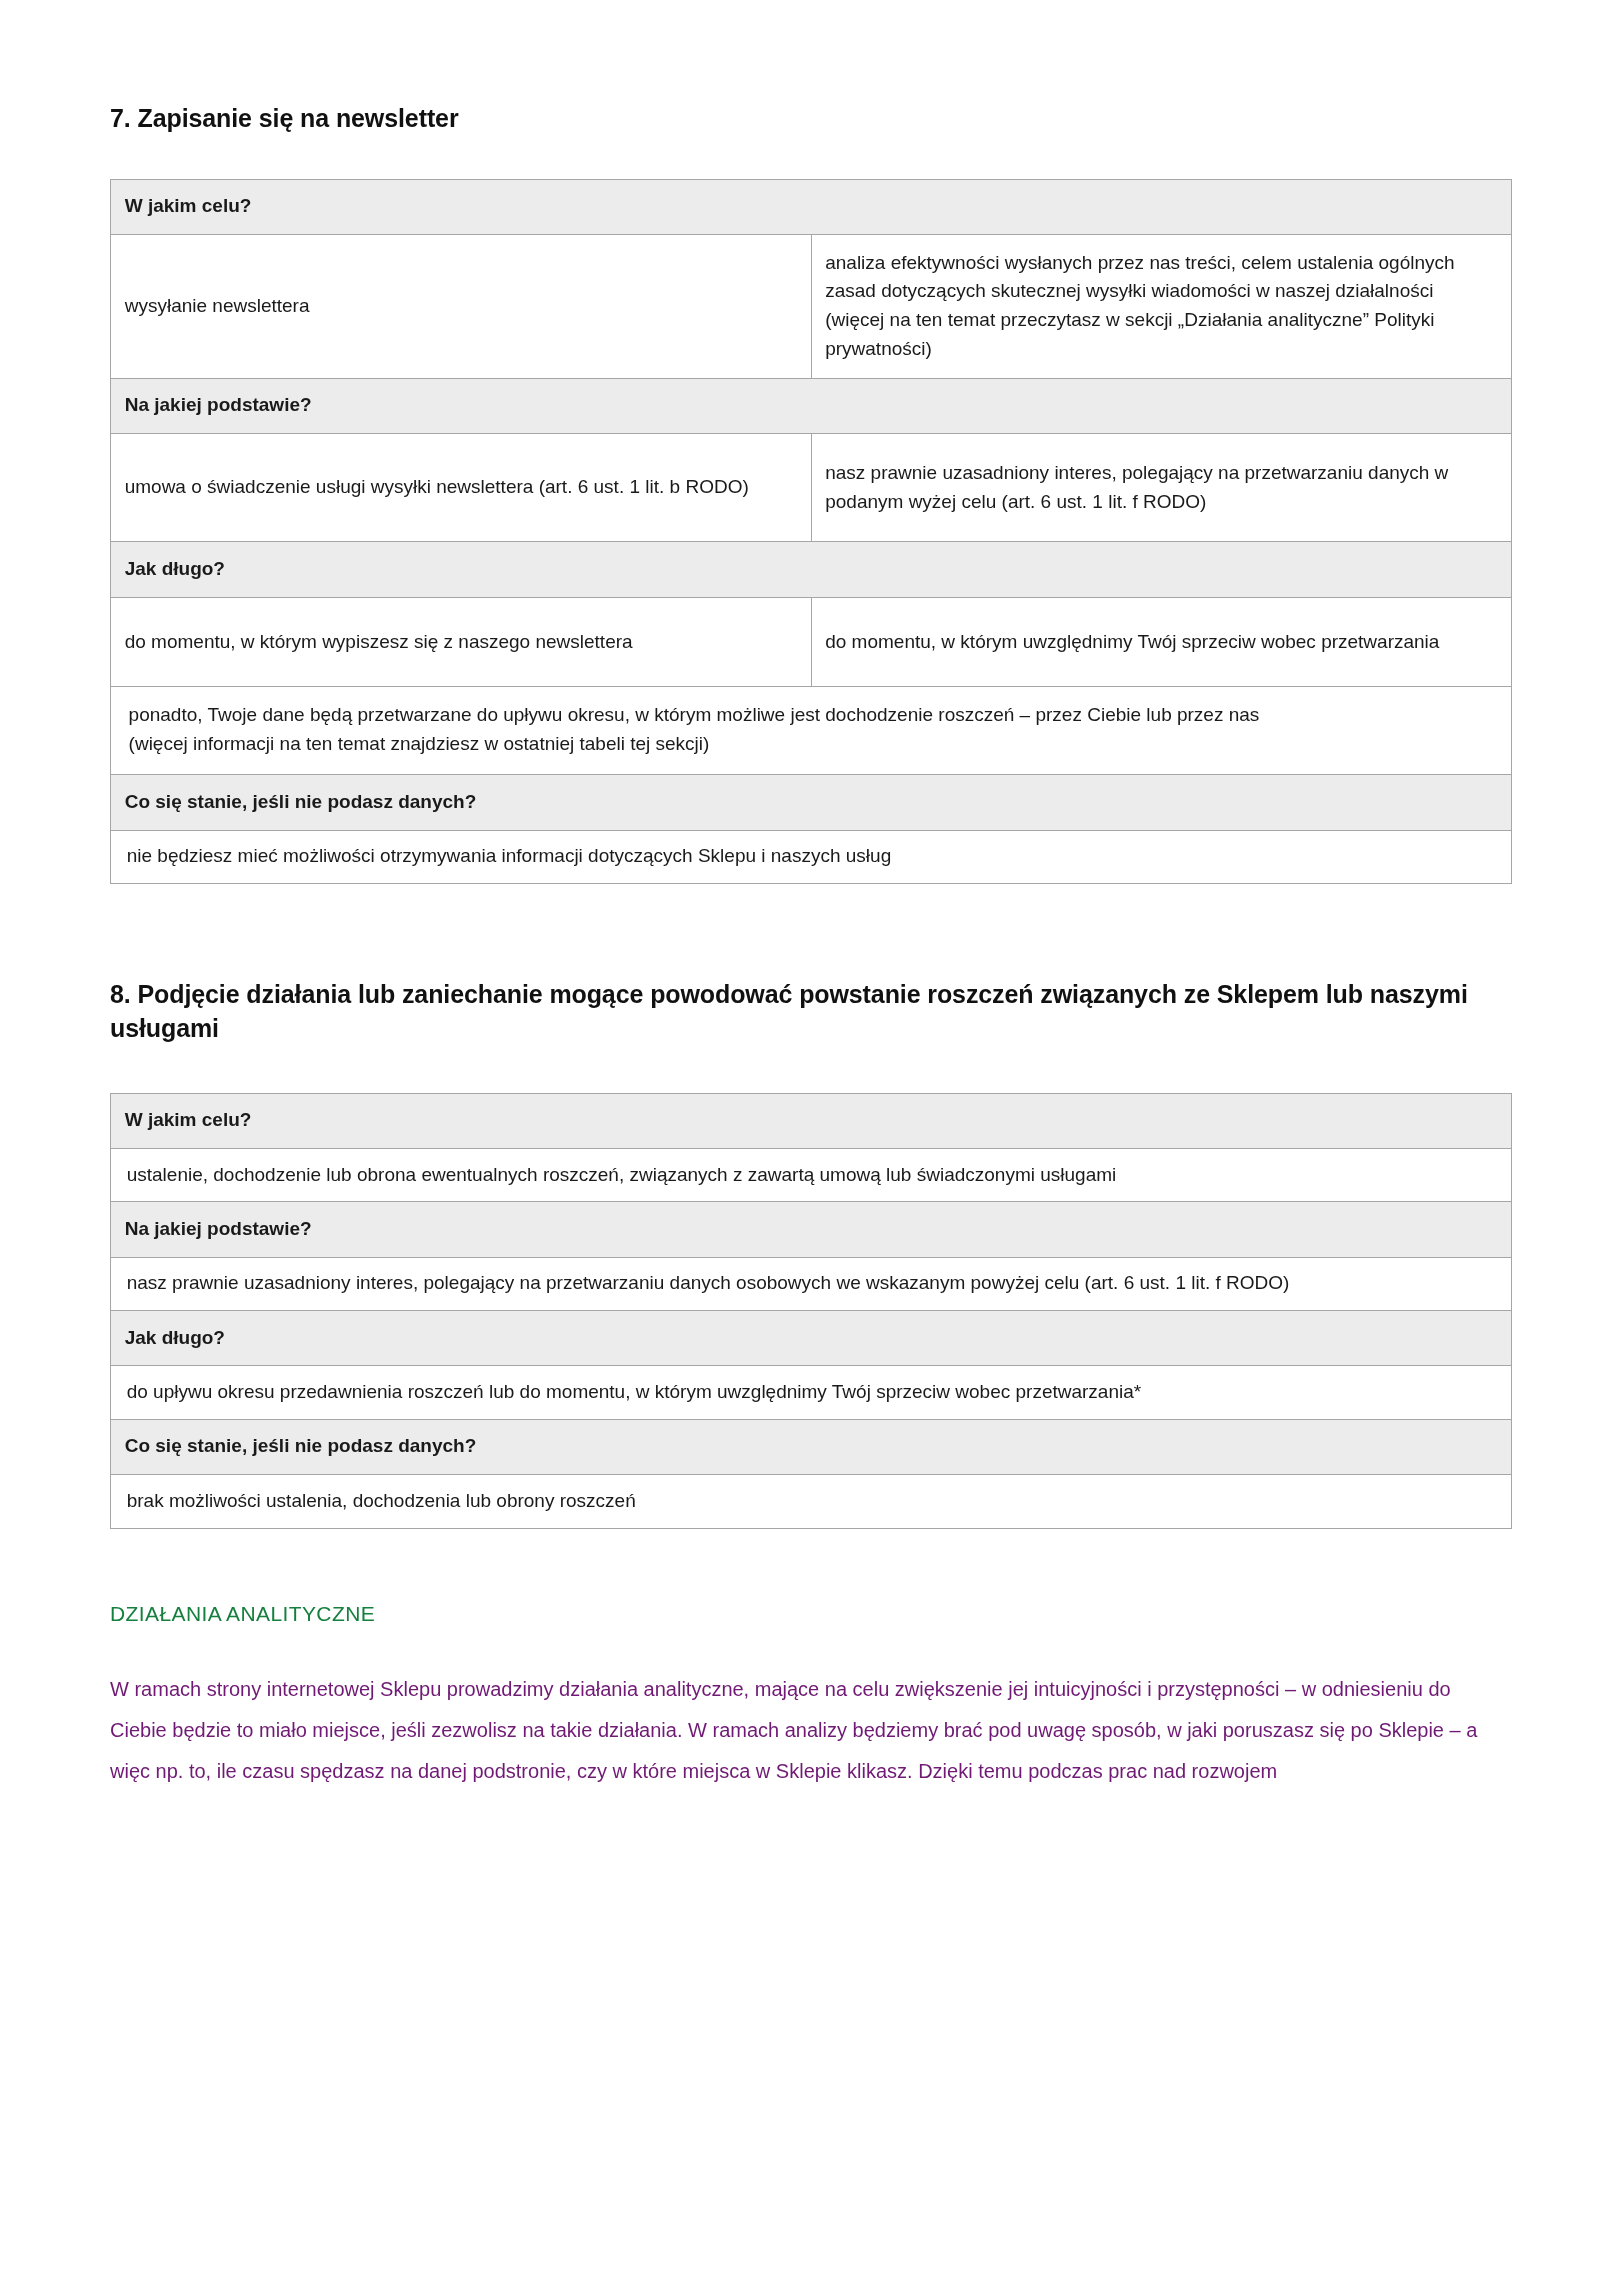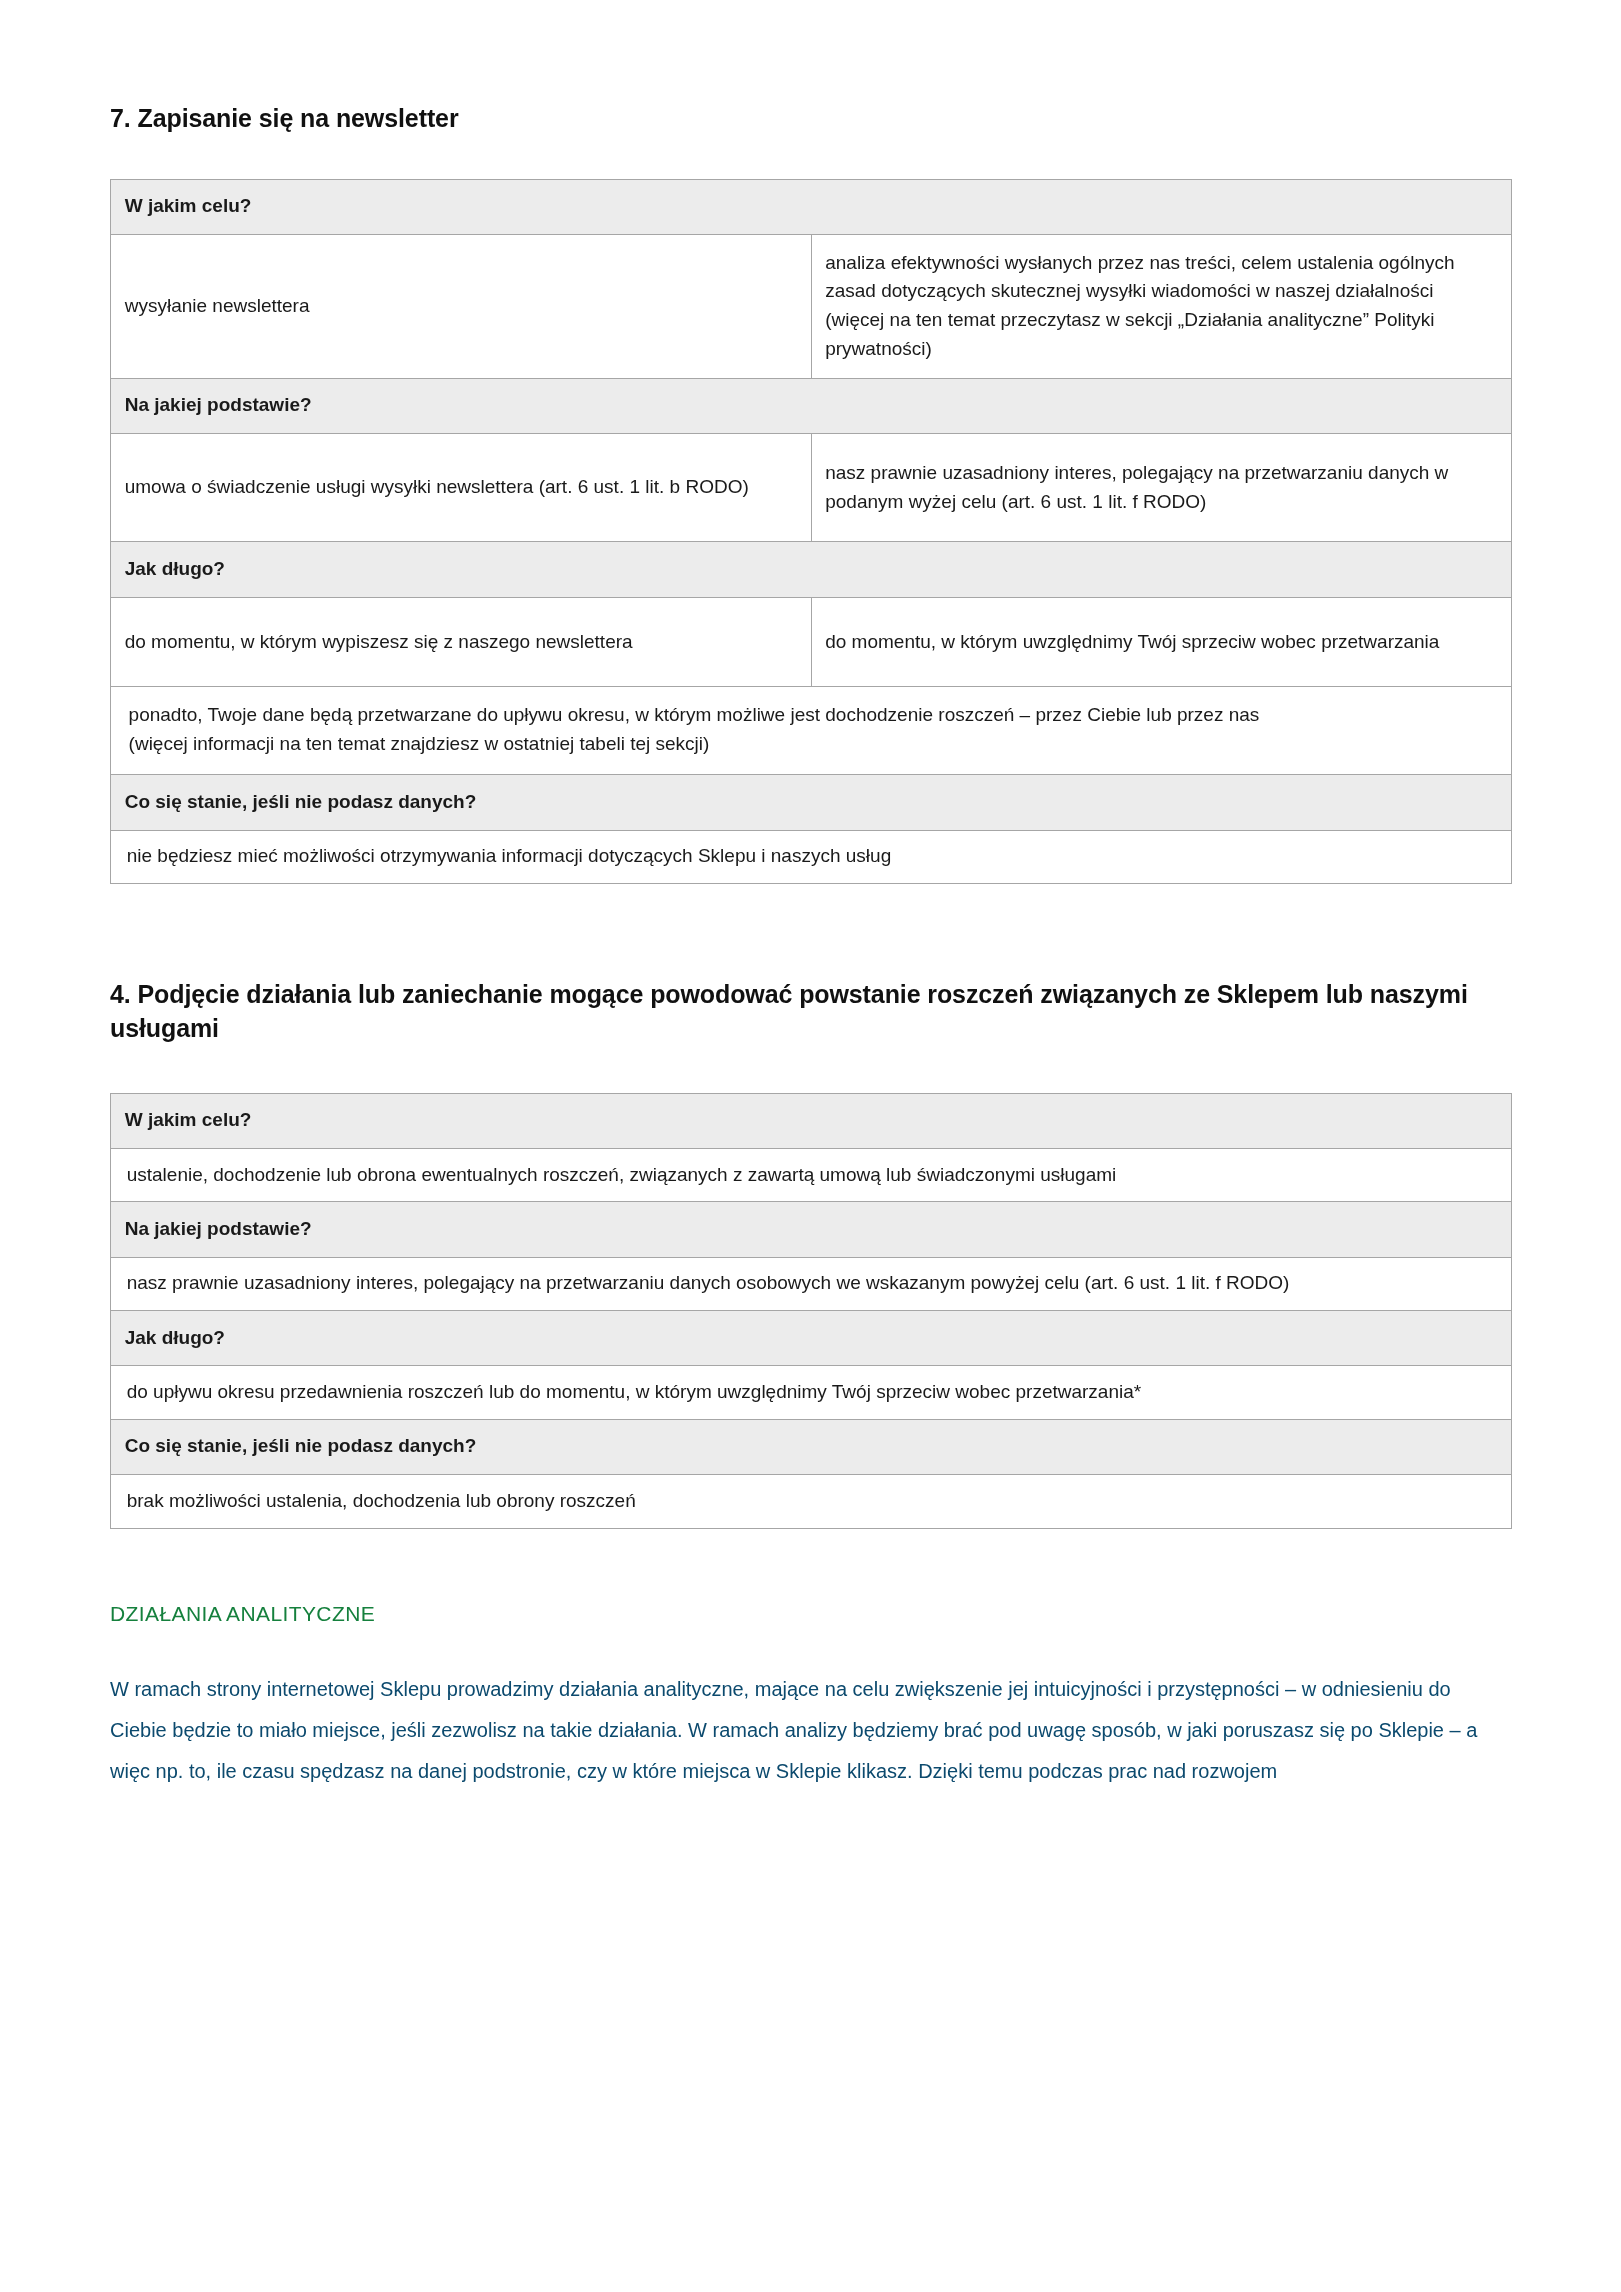--- a/index.html
+++ b/index.html
@@ -83,21 +83,21 @@
     line-height: 1.5;
     margin: 7.8px 0 0 0;
     color: #1a1a1a;
   }
   .spacer-lg { height: 73px; }
   .spacer-xl { height: 94px; }
   p.body-par {
     font-size: 20px;
     line-height: 2.06;
     margin: 0;
-    color: #0c4a6e;
+    color: #701a75;
     text-align: left;
   }
 </style>
 </head>
 <body>
 
 <div class="page">
   <div class="doc-body">
 
     <h2 class="section-heading">7. Zapisanie się na newsletter</h2>
@@ -134,21 +134,21 @@
           <td class="hdr" colspan="2">Co się stanie, jeśli nie podasz danych?</td>
         </tr>
         <tr>
           <td class="single" colspan="2">nie będziesz mieć możliwości otrzymywania informacji dotyczących Sklepu i naszych usług</td>
         </tr>
       </tbody>
     </table>
 
     <div class="spacer-xl"></div>
 
-    <h2 class="section-heading tight">4. Podjęcie działania lub zaniechanie mogące powodować powstanie roszczeń związanych ze Sklepem lub naszymi usługami</h2>
+    <h2 class="section-heading tight">8. Podjęcie działania lub zaniechanie mogące powodować powstanie roszczeń związanych ze Sklepem lub naszymi usługami</h2>
 
     <table class="priv">
       <tbody>
         <tr>
           <td class="hdr">W jakim celu?</td>
         </tr>
         <tr>
           <td class="single">ustalenie, dochodzenie lub obrona ewentualnych roszczeń, związanych z zawartą umową lub świadczonymi usługami</td>
         </tr>
         <tr>

